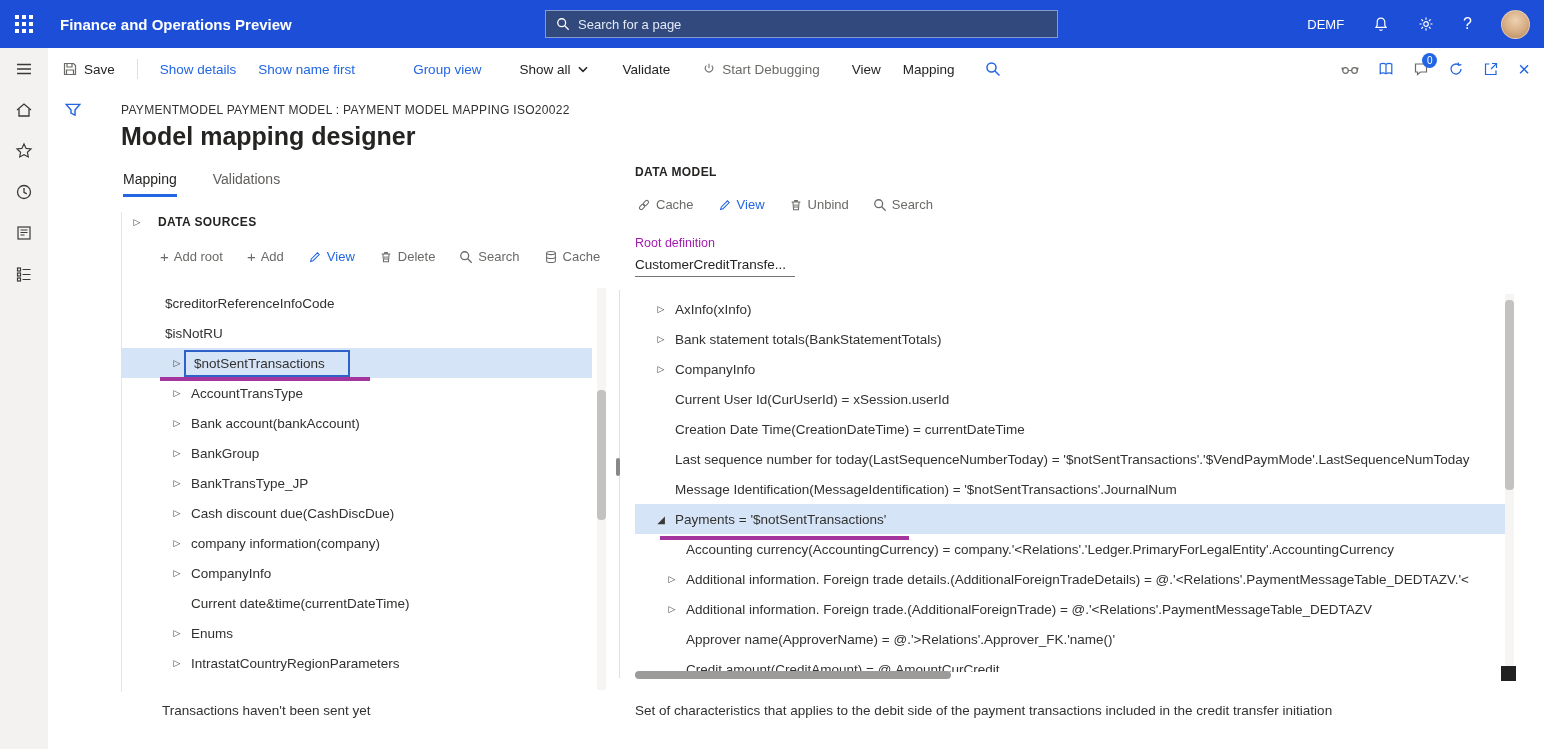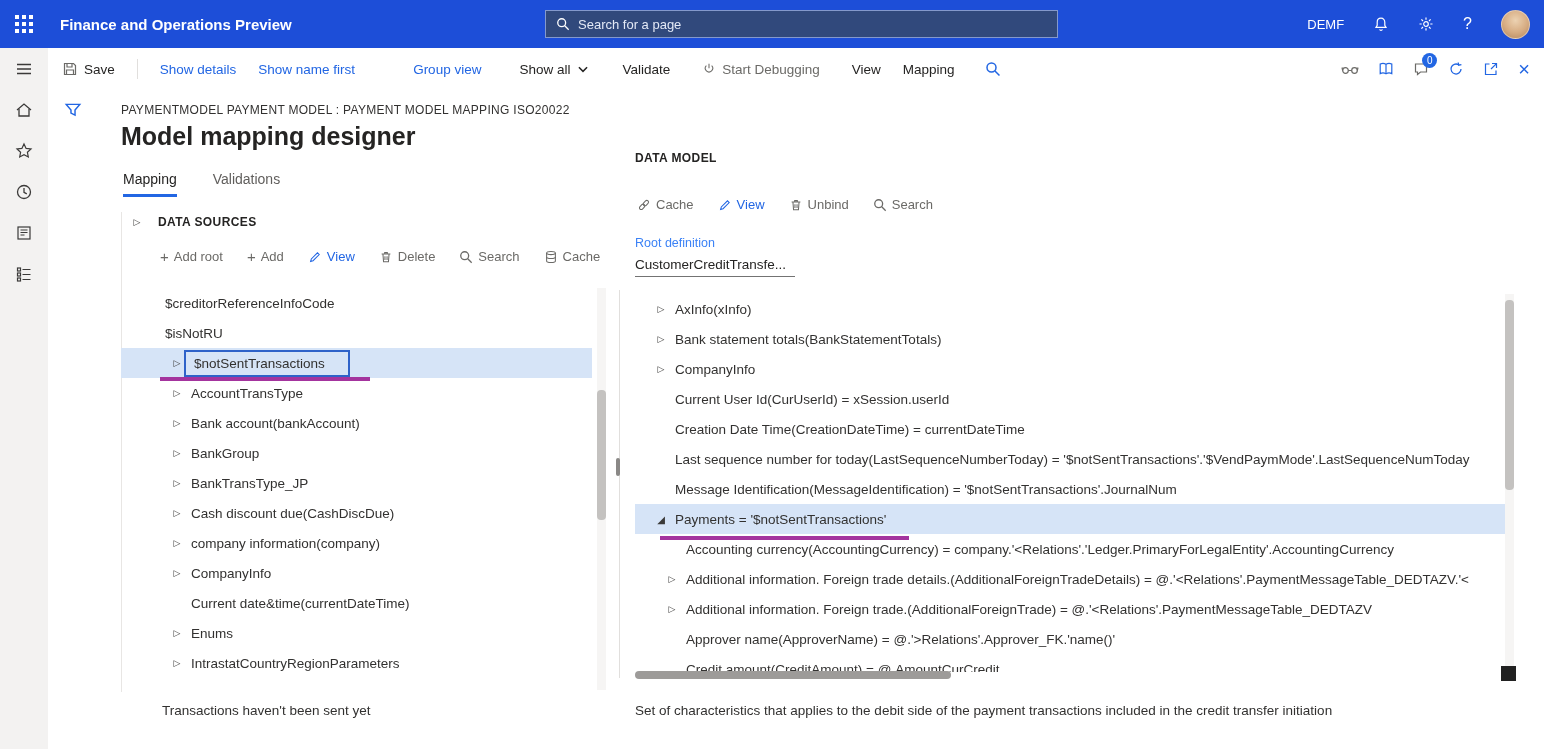--- a/index.html
+++ b/index.html
@@ -94,24 +94,24 @@
   #ds-scroll-track { position:absolute; left:597px; top:288px; width:9px; height:402px;
                      background:#f6f5f4; }
   #ds-scroll-thumb { position:absolute; left:597px; top:390px; width:9px; height:130px;
                      background:#c4c2c0; border-radius:4px; cursor:pointer; }
   #splitter-line { position:absolute; left:619px; top:290px; width:1px; height:388px;
                    background:#e1dfdd; }
   #splitter-grip { position:absolute; left:616px; top:458px; width:4px; height:18px;
                    background:#8a8886; border-radius:2px; cursor:col-resize; }
 
   
-  #dm-header { position:absolute; left:635px; top:151px; }
+  #dm-header { position:absolute; left:635px; top:165px; }
   #dm-toolbar { position:absolute; left:637px; top:197px; display:flex; gap:24px;
                 align-items:center; font-size:13px; color:#6b6a67; }
-  #root-label { position:absolute; left:635px; top:236px; font-size:12.5px; color:#3b82f6; }
+  #root-label { position:absolute; left:635px; top:236px; font-size:12.5px; color:#a21caf; }
   #root-value { position:absolute; left:635px; top:257px; width:160px; font-size:13.5px;
                 color:#252423; border-bottom:1px solid #737373; padding-bottom:4px;
                 cursor:pointer; white-space:nowrap; overflow:hidden; }
   #dm-list { left:635px; top:294px; width:875px; height:378px; overflow:hidden; }
   #dm-list .trow { padding-left:15px; }
   #dm-list .trow.ind1 { padding-left:26px; }
   #dm-underline { position:absolute; left:660px; top:536px; width:249px; height:4px;
                   background:#a4349e; }
   #dm-hscroll { position:absolute; left:635px; top:671px; width:316px; height:8px;
                 background:#9d9b99; border-radius:4px; cursor:pointer; }

